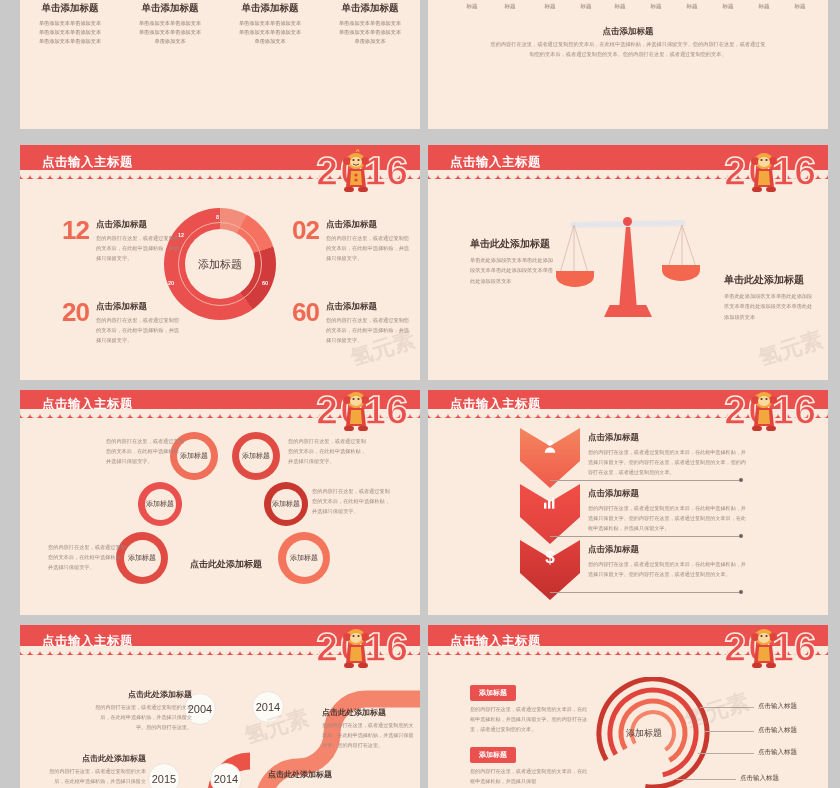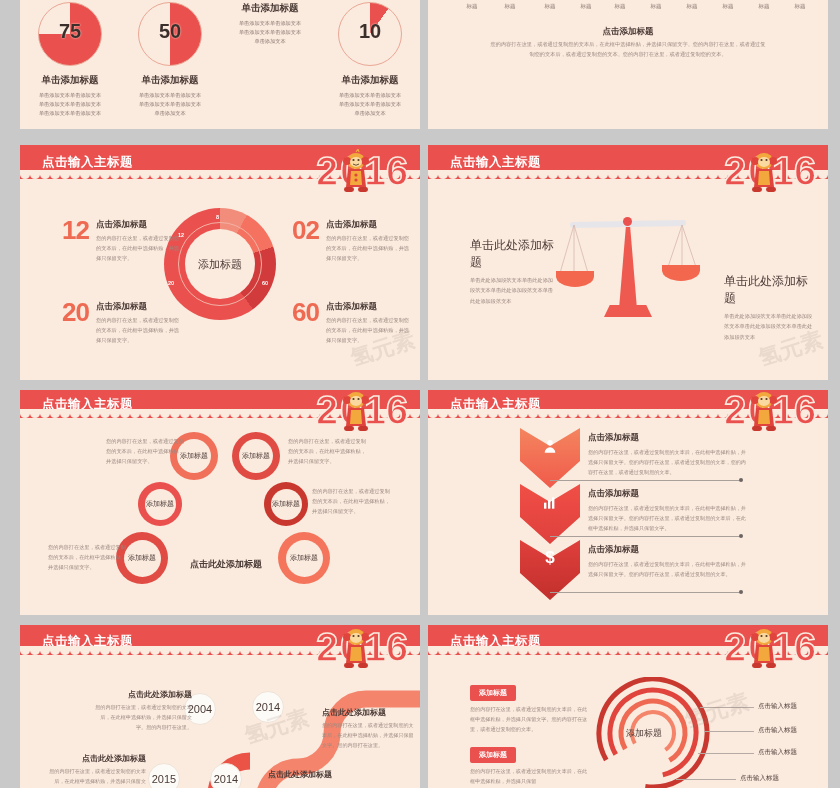--- a/index.html
+++ b/index.html
@@ -90,21 +90,21 @@
   .stat .num { position:absolute; left:0; top:-4px; font-size:26px; font-weight:bold; color:#ee6a52; letter-spacing:-1px; }
   .stat .st  { margin-left:34px; font-size:8.5px; font-weight:bold; color:#4a3b36; }
   .stat .sp  { margin-left:34px; margin-top:3px; font-size:5.2px; color:#9b8980; line-height:1.9; }
 
   
   .scale { position:absolute; }
   .beam { position:absolute; height:6px; background:#e6e6ea; border-radius:3px; }
   .knob { position:absolute; width:9px; height:9px; border-radius:50%; background:#e9504e; }
   .col  { position:absolute; background:#ee5a4f; }
   .pan  { position:absolute; height:16px; background:#f4674f; border-radius:0 0 60px 60px / 0 0 34px 34px; }
-  .sc-title { font-size:12px; font-weight:normal; color:#4a3b36; }
+  .sc-title { font-size:10px; font-weight:bold; color:#4a3b36; }
   .sc-text  { font-size:5.2px; color:#9b8980; line-height:2; margin-top:4px; }
 
   
   .gear { position:absolute; border-radius:50%; display:flex; align-items:center; justify-content:center; }
   .gear .inner { border-radius:50%; background:#fbeade; display:flex; align-items:center; justify-content:center; }
   .gear .glab { font-size:7px; color:#4a3b36; }
   .gtext { position:absolute; width:78px; font-size:5.2px; color:#9b8980; line-height:1.95; }
   .gcenter { position:absolute; font-size:9px; font-weight:bold; color:#4a3b36; }
 
   
@@ -145,50 +145,41 @@
 </style>
 </head>
 <body>
 
 <div class="page">
 
   <div class="slide" style="left:20px; top:-96px; width:400px; height:225px;">
     <div class="pie-row" style="top:98px;">
 
       <div class="pie-col">
-        <div class="pie" style="background:conic-gradient(#e9504e 0% 75%, #fbeade 75% 100%);">
-          <div class="val">75</div>
-        </div>
         <div class="ptitle">单击添加标题</div>
         <div class="ptext">单击添加文本单击添加文本</div>
         <div class="ptext">单击添加文本单击添加文本</div>
         <div class="ptext">单击添加文本单击添加文本</div>
-      </div>
-
-      <div class="pie-col">
-        <div class="pie" style="background:conic-gradient(#e9504e 0% 50%, #fbeade 50% 100%);">
-          <div class="val">50</div>
-        </div>
-        <div class="ptitle">单击添加标题</div>
-        <div class="ptext">单击添加文本单击添加文本</div>
-        <div class="ptext">单击添加文本单击添加文本</div>
-        <div class="ptext">单击添加文本</div>
       </div>
 
       <div class="pie-col">
         <div class="ptitle">单击添加标题</div>
         <div class="ptext">单击添加文本单击添加文本</div>
         <div class="ptext">单击添加文本单击添加文本</div>
         <div class="ptext">单击添加文本</div>
       </div>
 
       <div class="pie-col">
-        <div class="pie" style="background:conic-gradient(#e9504e 0% 10%, #fbeade 10% 100%);">
-          <div class="val">10</div>
-        </div>
+        <div class="ptitle">单击添加标题</div>
+        <div class="ptext">单击添加文本单击添加文本</div>
+        <div class="ptext">单击添加文本单击添加文本</div>
+        <div class="ptext">单击添加文本</div>
+      </div>
+
+      <div class="pie-col">
         <div class="ptitle">单击添加标题</div>
         <div class="ptext">单击添加文本单击添加文本</div>
         <div class="ptext">单击添加文本单击添加文本</div>
         <div class="ptext">单击添加文本</div>
       </div>
 
     </div>
   </div>
 
   <div class="slide" style="left:428px; top:-96px; width:400px; height:225px;">

